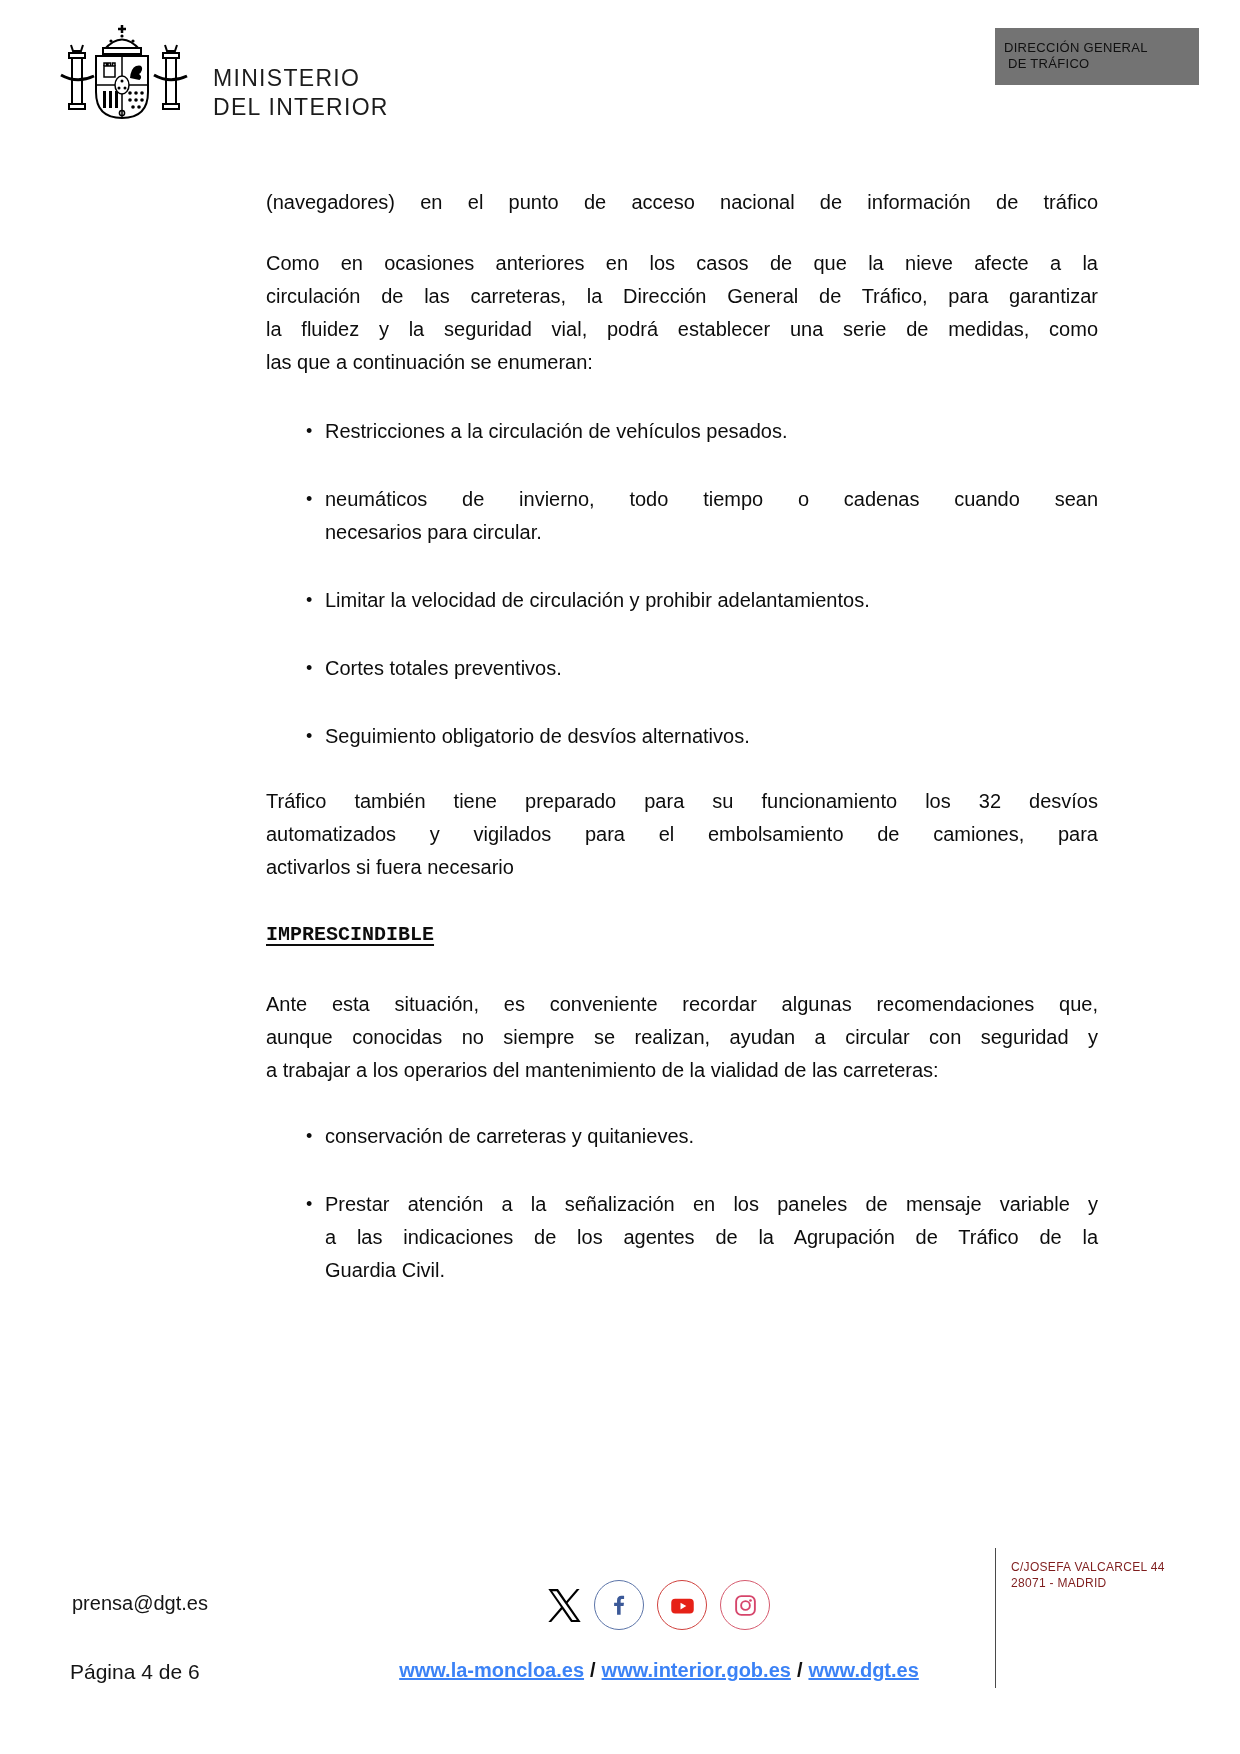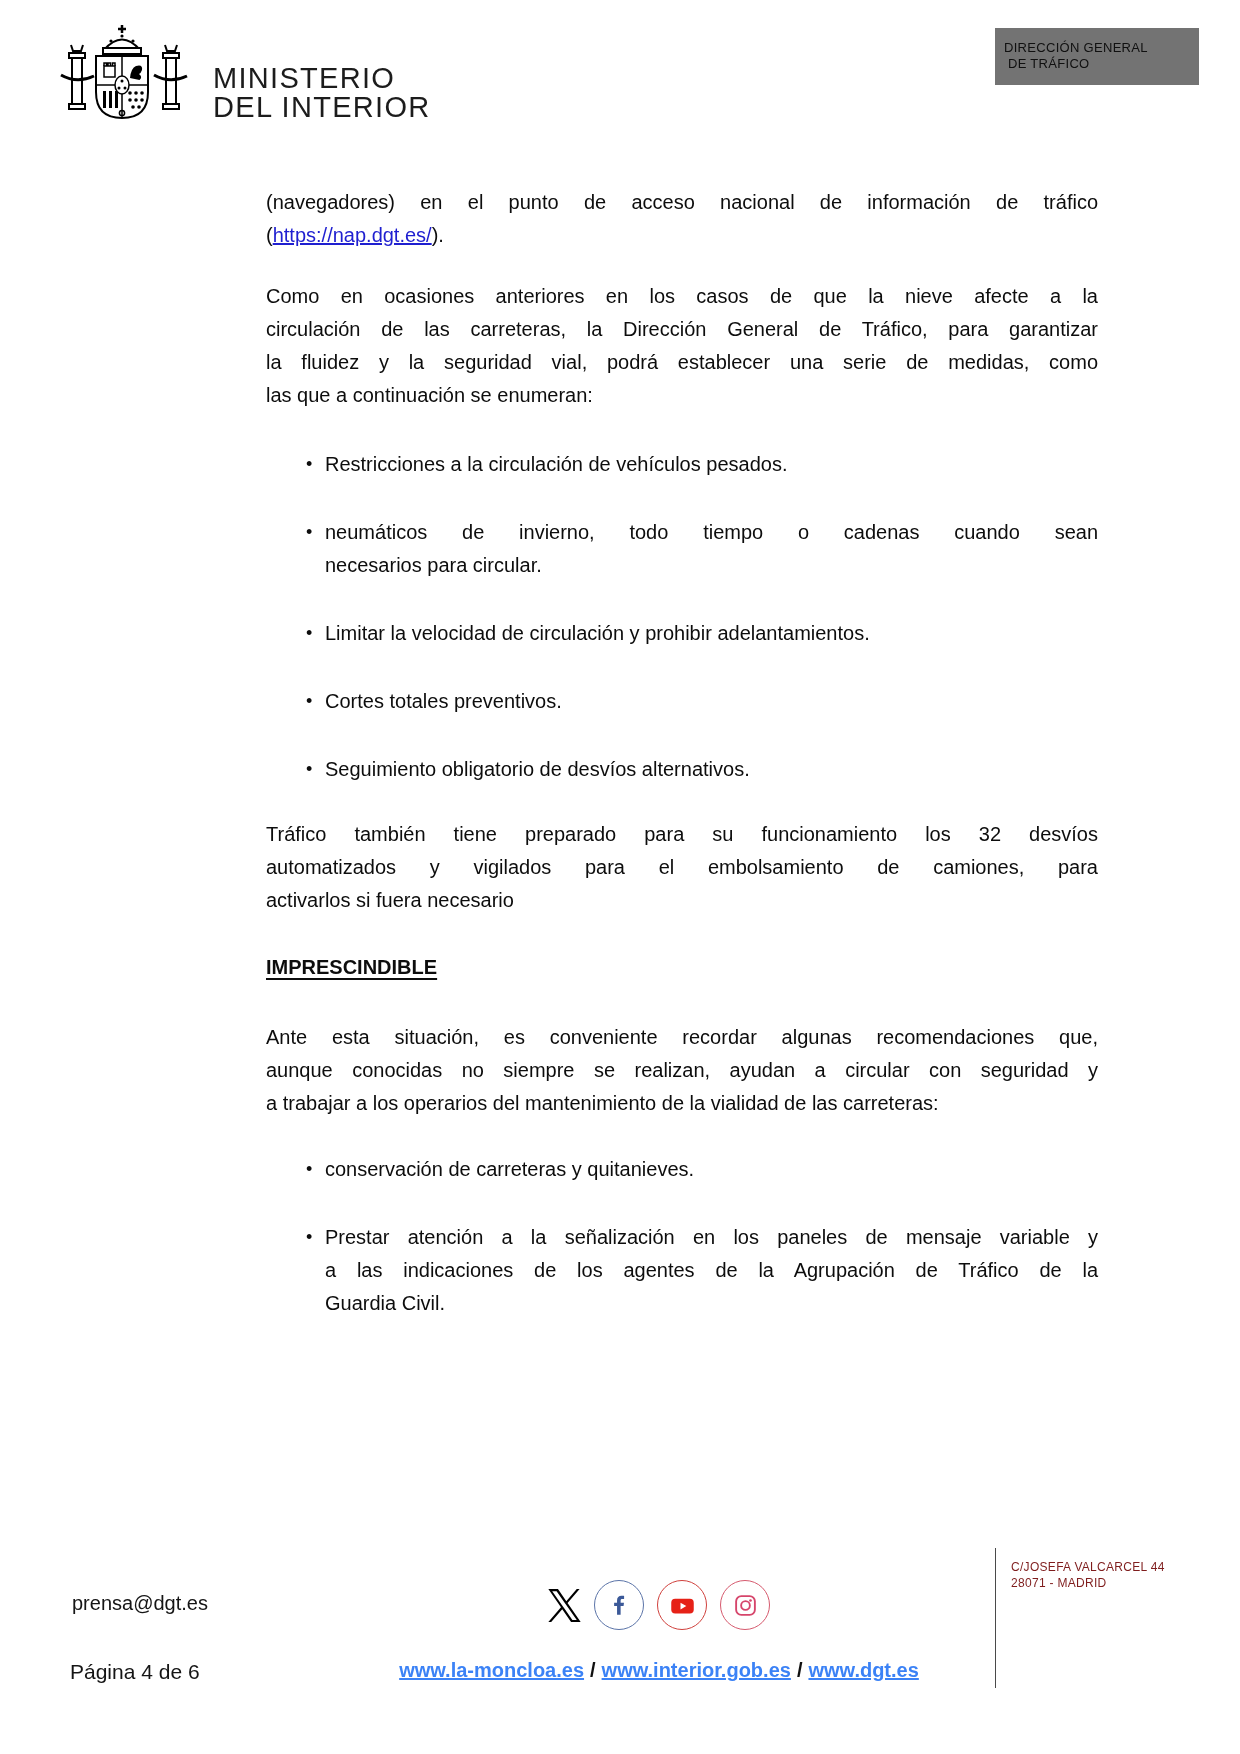--- a/index.html
+++ b/index.html
@@ -7,42 +7,42 @@
   .page {
     position:relative; width:1240px; height:1754px;
     background:#ffffff; margin:0 auto; overflow:hidden;
     font-family:"Liberation Sans", sans-serif; color:#111;
   }
 
   
   .coa { position:absolute; left:58px; top:22px; }
   .ministry {
     position:absolute; left:213px; top:64px;
-    font-size:29px; line-height:29px; letter-spacing:1.3px; color:#1c1c1c;
+    font-size:23px; line-height:29px; letter-spacing:1.3px; color:#1c1c1c;
   }
   .badge {
     position:absolute; left:995px; top:28px; width:204px; height:57px;
     background:#737373; color:#101010;
     font-size:13px; line-height:16px; padding:12px 0 0 9px; letter-spacing:0.3px;
   }
   .badge .l2 { padding-left:4px; }
 
   
   .content { position:absolute; left:243px; top:186px; width:832px;
              font-size:20px; line-height:33px; color:#0d0d0d;margin-left:23px; }
   .jline { text-align:justify; text-align-last:justify; }
   .lline { text-align:left; }
   .doc-heading { font-weight:bold; }
   .doc-heading .jline, .doc-heading .lline,
   .doc-heading span { text-decoration:underline; text-decoration-thickness:2px; text-underline-offset:4px; }
   .mt-h1   { margin-top:30px; }
   .mt-p2   { margin-top:28px; }
   .mt-l1   { margin-top:36px; }
   .mt-p3   { margin-top:32px; }
-  .mt-h2   { margin-top:34px; }
+  .mt-h2   { margin-top:34px;font-family:Liberation Mono, monospace; }
   .mt-p4   { margin-top:37px; }
   .mt-l2   { margin-top:33px; }
   .li { display:flex; margin-bottom:35px; }
   .li:last-child { margin-bottom:0; }
   .bullet { flex:none; margin-left:40px; width:19px; font-size:18px; }
   .li-body { flex:1; }
   a.doclink { color:#1f1fd0; text-decoration:underline; }
 
   
   .email { position:absolute; left:72px; top:1592px; font-size:20px; color:#151515; }
@@ -122,21 +122,20 @@
 
   <div class="badge">
     <div class="l1">DIRECCIÓN GENERAL</div>
     <div class="l2">DE TRÁFICO</div>
   </div>
 
   <div class="content">
 
     <div>
       <div class="jline">(navegadores) en el punto de acceso nacional de información de tráfico</div>
-      <div class="lline"><span>(</span><a href="#" class="doclink">https://nap.dgt.es/</a><span>).</span></div>
     </div>
 
 
     <div class="mt-p2">
       <div class="jline">Como en ocasiones anteriores en los casos de que la nieve afecte a la</div>
       <div class="jline">circulación de las carreteras, la Dirección General de Tráfico, para garantizar</div>
       <div class="jline">la fluidez y la seguridad vial, podrá establecer una serie de medidas, como</div>
       <div class="lline">las que a continuación se enumeran:</div>
     </div>
 

